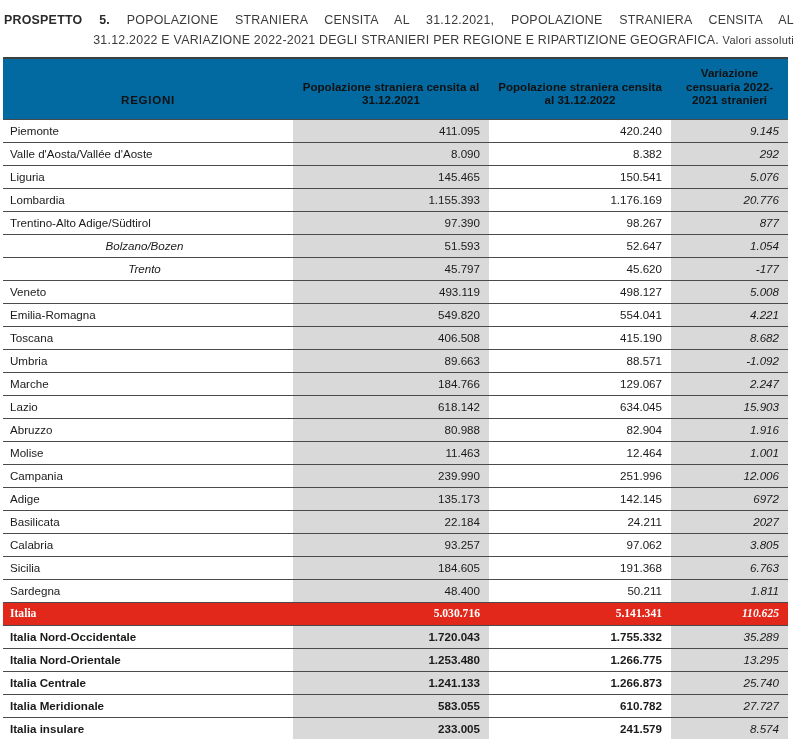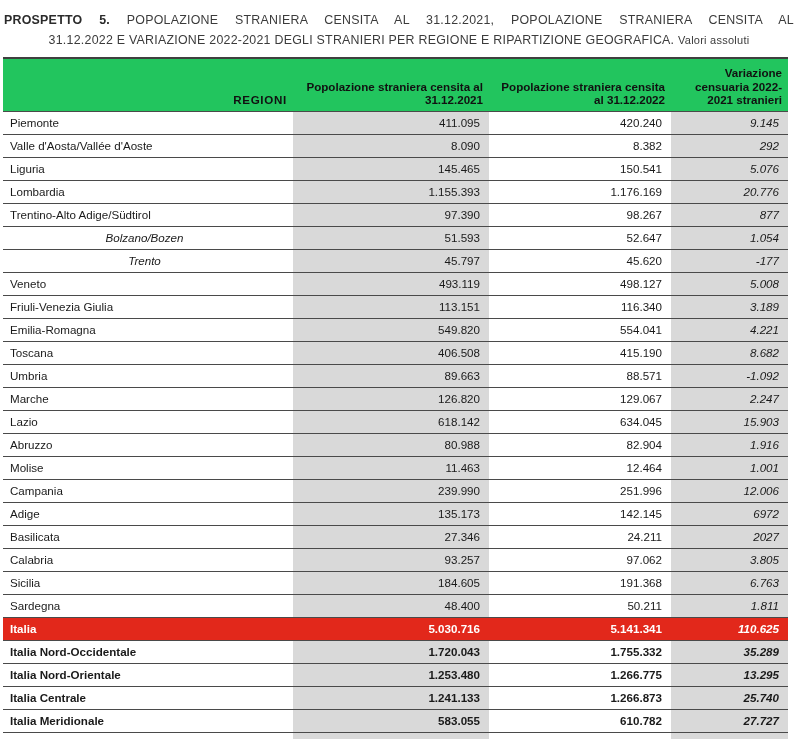--- a/index.html
+++ b/index.html
@@ -34,21 +34,21 @@
     letter-spacing: 0.02em;
   }
   .title-line {
     display: block;
   }
   .title-line.first {
     text-align: justify;
     text-align-last: justify;
   }
   .title-line.second {
-    text-align: center;
+    text-align: right;
   }
   .prospetto-label {
     font-weight: bold;
     color: #2b2b2b;
   }
   .title-caps {
     color: #3b3b3b;
   }
   .title-sub {
     font-size: 11px;
@@ -68,28 +68,27 @@
   }
   table.prospetto col.c-reg  { width: 290px; }
   table.prospetto col.c-y21  { width: 196px; }
   table.prospetto col.c-y22  { width: 182px; }
   table.prospetto col.c-var  { width: 117px; }
 
   
   thead tr.head-row th {
     border-top: 2.5px solid #3f3f3f;
     border-bottom: 1.1px solid #4a4a4a;
-    padding: 7px 6px 4px 6px;
+    padding: 7px 6px 12px 6px;
     font-size: 11.6px;
     font-weight: bold;
     vertical-align: bottom;
     color: #111;
-    background: #22c55e;
+    background: #0369a1;
     line-height: 13.6px;
-    text-align: right;
   }
   th.h-reg {
     text-align: center;
     letter-spacing: 0.06em;
     font-size: 12.3px;
     padding-bottom: 9px;
   }
   th.h-num {
     text-align: center;
   }
@@ -136,35 +135,36 @@
   tr.sub td.num {
     font-style: normal;
   }
 
   
   tr.total-red td {
     background: #e2281b;
     color: #ffffff;
     font-weight: bold;
     border-bottom: 1.1px solid #4a4a4a;
+    font-family: Liberation Serif, serif;
   }
   tr.total-red td.shade {
     background: #e2281b;
   }
   tr.total-red td.var {
     font-style: italic;
   }
 
   
   tr.rip td {
     font-weight: bold;
   }
   tr.rip td.var {
     font-style: italic;
-    font-weight: bold;
+    font-weight: normal;
     padding-left: 44px;
   }
   tr.last-row td {
     border-bottom: 2.5px solid #3f3f3f;
   }
 </style>
 </head>
 <body>
 
 <div id="page">
@@ -239,46 +239,40 @@
             <td class="num">45.620</td>
             <td class="var shade">-177</td>
           </tr>
           <tr>
             <td class="reg">Veneto</td>
             <td class="num shade">493.119</td>
             <td class="num">498.127</td>
             <td class="var shade">5.008</td>
           </tr>
           <tr>
-            <td class="reg">Friuli-Venezia Giulia</td>
-            <td class="num shade">113.151</td>
-            <td class="num">116.340</td>
-            <td class="var shade">3.189</td>
-          </tr>
-          <tr>
             <td class="reg">Emilia-Romagna</td>
             <td class="num shade">549.820</td>
             <td class="num">554.041</td>
             <td class="var shade">4.221</td>
           </tr>
           <tr>
             <td class="reg">Toscana</td>
             <td class="num shade">406.508</td>
             <td class="num">415.190</td>
             <td class="var shade">8.682</td>
           </tr>
           <tr>
             <td class="reg">Umbria</td>
             <td class="num shade">89.663</td>
             <td class="num">88.571</td>
             <td class="var shade">-1.092</td>
           </tr>
           <tr>
             <td class="reg">Marche</td>
-            <td class="num shade">126.820</td>
+            <td class="num shade">184.766</td>
             <td class="num">129.067</td>
             <td class="var shade">2.247</td>
           </tr>
           <tr>
             <td class="reg">Lazio</td>
             <td class="num shade">618.142</td>
             <td class="num">634.045</td>
             <td class="var shade">15.903</td>
           </tr>
           <tr>
@@ -300,21 +294,21 @@
             <td class="var shade">12.006</td>
           </tr>
           <tr>
             <td class="reg">Adige</td>
             <td class="num shade">135.173</td>
             <td class="num">142.145</td>
             <td class="var shade">6972</td>
           </tr>
           <tr>
             <td class="reg">Basilicata</td>
-            <td class="num shade">27.346</td>
+            <td class="num shade">22.184</td>
             <td class="num">24.211</td>
             <td class="var shade">2027</td>
           </tr>
           <tr>
             <td class="reg">Calabria</td>
             <td class="num shade">93.257</td>
             <td class="num">97.062</td>
             <td class="var shade">3.805</td>
           </tr>
           <tr>

